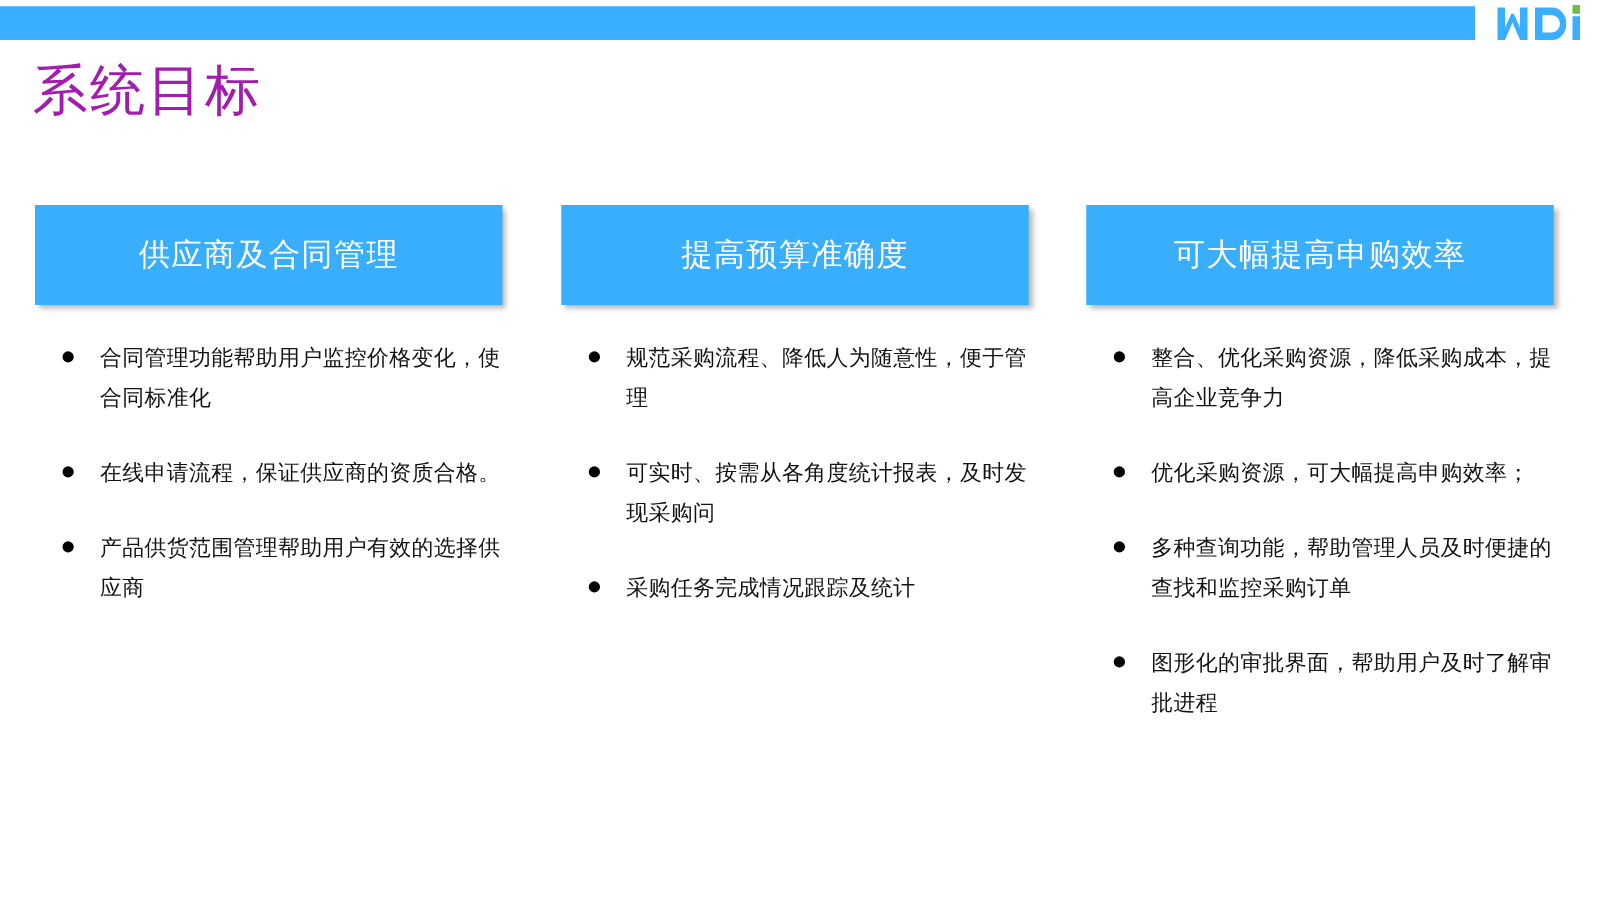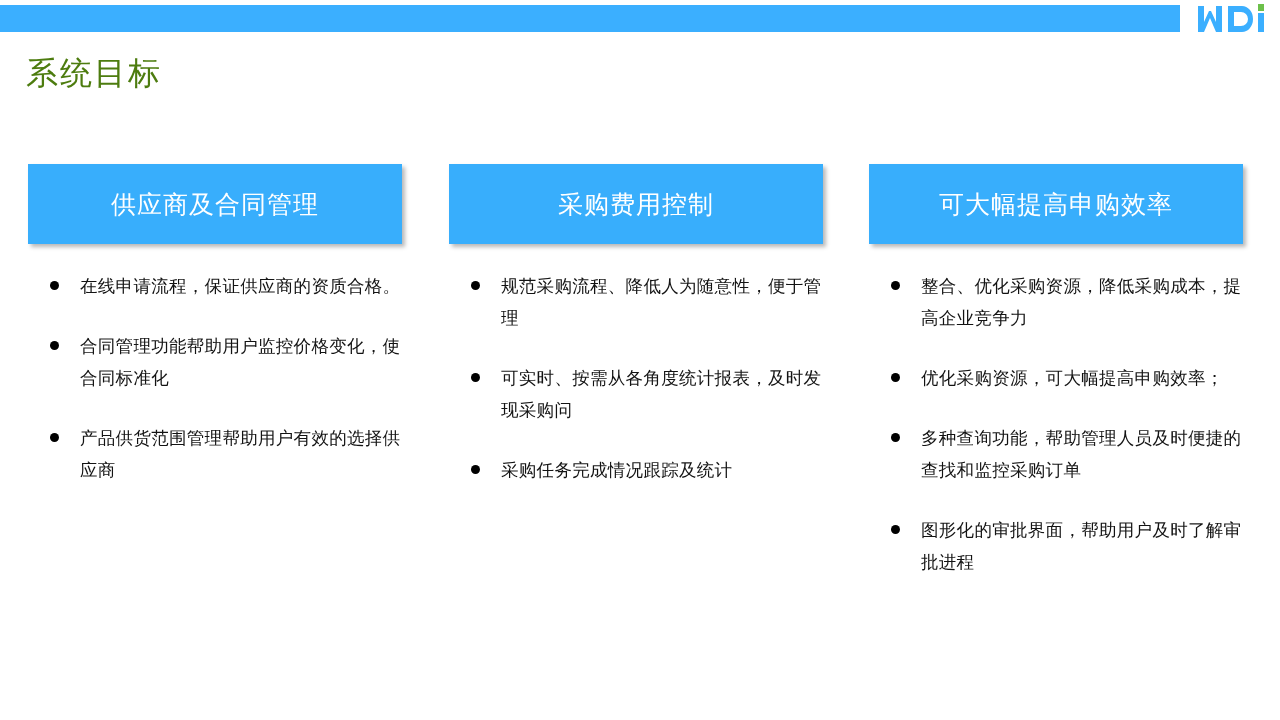--- a/index.html
+++ b/index.html
@@ -38,23 +38,23 @@
     top: 2px;
     width: 76px;
     height: 34px;
   }
 
   
   .page-title {
     position: absolute;
     left: 26px;
     top: 44px;
-    font-size: 32px;
+    font-size: 44px;
     line-height: 58px;
-    color: #4d7c0f;
+    color: #a21caf;
     letter-spacing: 2px;
     font-weight: 400;
     white-space: nowrap;
   }
 
   
   .columns {
     position: absolute;
     left: 0;
     top: 164px;
@@ -143,36 +143,36 @@
 
   <div class="columns">
 
     <div class="column c0">
       <div class="col-header">
         <span class="col-header-text">供应商及合同管理</span>
       </div>
       <ul class="bullet-list">
         <li class="bullet-item">
           <span class="bullet-dot"></span>
+          <span class="bullet-text">合同管理功能帮助用户监控价格变化，使合同标准化</span>
+        </li>
+        <li class="bullet-item">
+          <span class="bullet-dot"></span>
           <span class="bullet-text">在线申请流程，保证供应商的资质合格。</span>
-        </li>
-        <li class="bullet-item">
-          <span class="bullet-dot"></span>
-          <span class="bullet-text">合同管理功能帮助用户监控价格变化，使合同标准化</span>
         </li>
         <li class="bullet-item">
           <span class="bullet-dot"></span>
           <span class="bullet-text">产品供货范围管理帮助用户有效的选择供应商</span>
         </li>
       </ul>
     </div>
 
     <div class="column c1">
       <div class="col-header">
-        <span class="col-header-text">采购费用控制</span>
+        <span class="col-header-text">提高预算准确度</span>
       </div>
       <ul class="bullet-list">
         <li class="bullet-item">
           <span class="bullet-dot"></span>
           <span class="bullet-text">规范采购流程、降低人为随意性，便于管理</span>
         </li>
         <li class="bullet-item">
           <span class="bullet-dot"></span>
           <span class="bullet-text">可实时、按需从各角度统计报表，及时发现采购问</span>
         </li>

